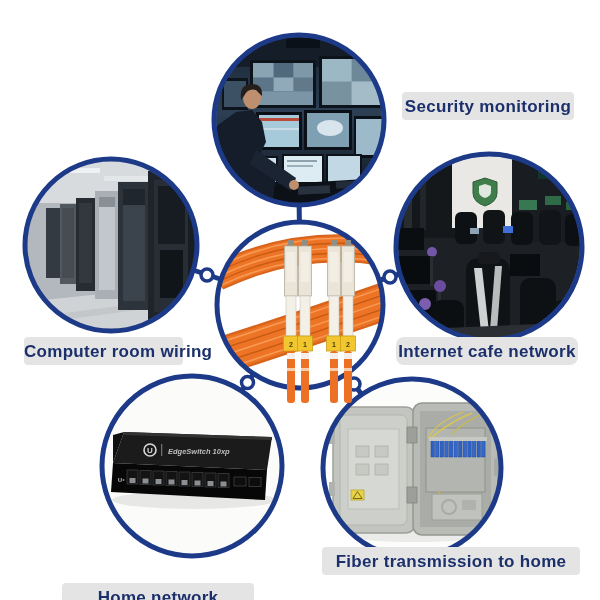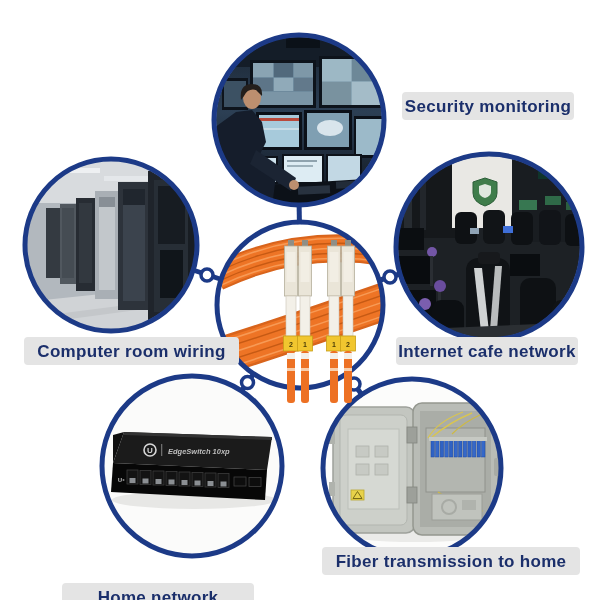--- a/index.html
+++ b/index.html
@@ -376,21 +376,21 @@
       <text x="348" y="347" font-size="7" font-weight="bold" fill="#4a3c08" text-anchor="middle">2</text>
       <rect x="344" y="351" width="8" height="52" rx="3" fill="#ed7124"></rect>
       <rect x="344" y="353" width="8" height="6" fill="#f3efe8"></rect>
       <rect x="344" y="368" width="8" height="3" fill="#f7cfae"></rect>
     </g>
   </g>
 </svg>
 
 <div class="node-label" style="left:402px;top:92px;width:172px;">Security monitoring</div>
 
-<div class="node-label" style="left:24px;top:337px;width:215px;">Computer room wiring</div>
-
-<div class="node-label" style="left:396px;top:337px;width:182px;">Internet cafe network</div>
+<div class="node-label" style="left:24px;top:337px;width:159px;">Computer room wiring</div>
+
+<div class="node-label" style="left:396px;top:337px;width:182px;border-radius:8px;">Internet cafe network</div>
 
 <div class="node-label" style="left:62px;top:547px;width:192px;margin-top:36px;">Home network</div>
 
 <div class="node-label" style="left:322px;top:547px;width:258px;">Fiber transmission to home</div>
 
 </div>
 
 </body></html>

